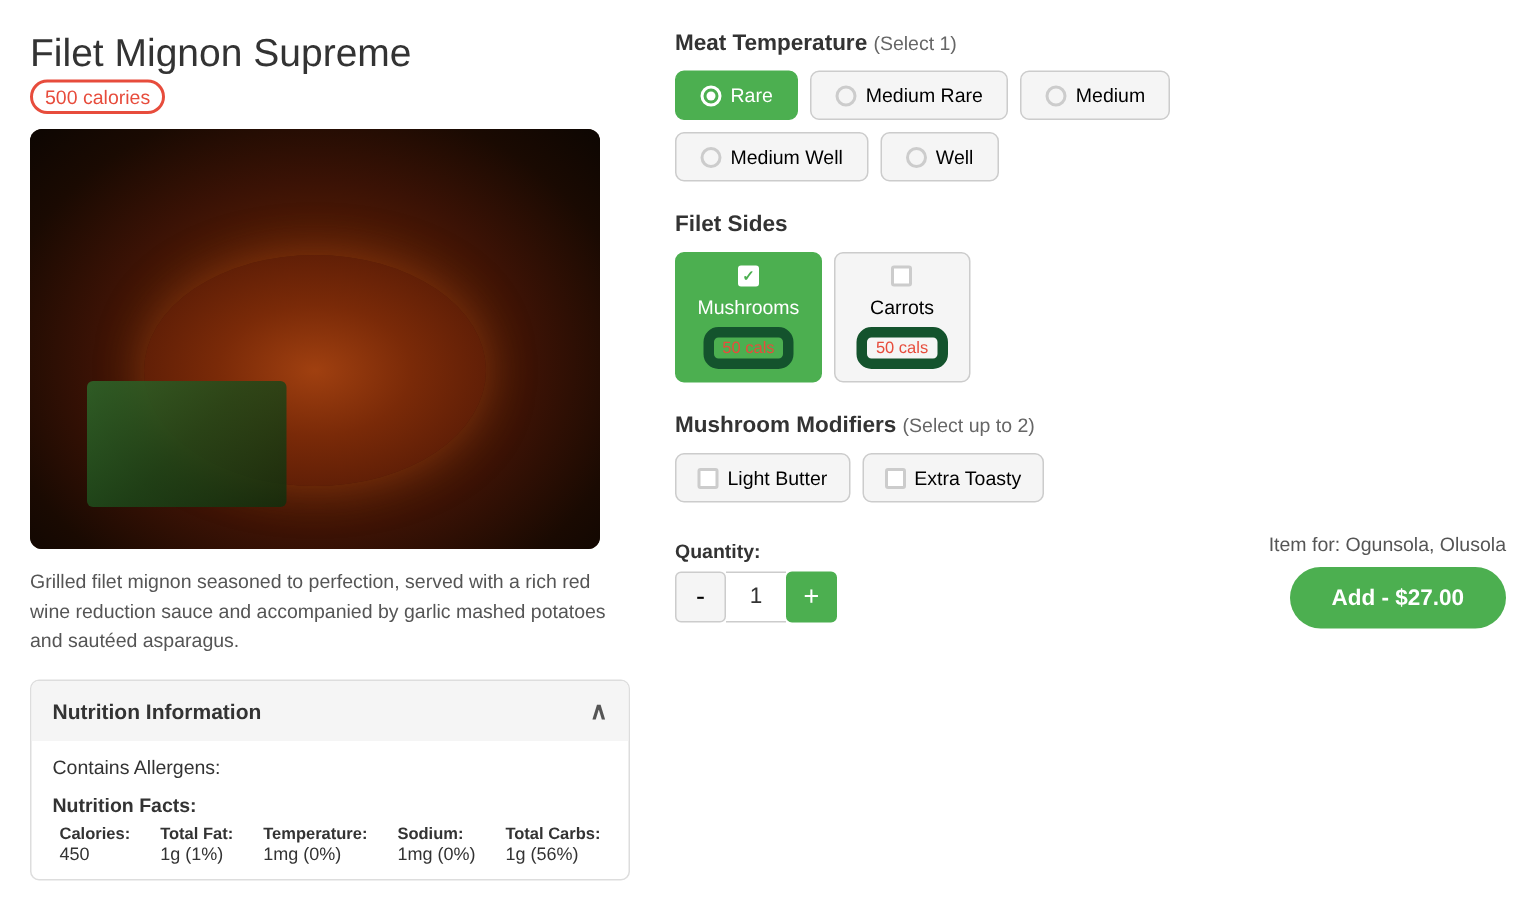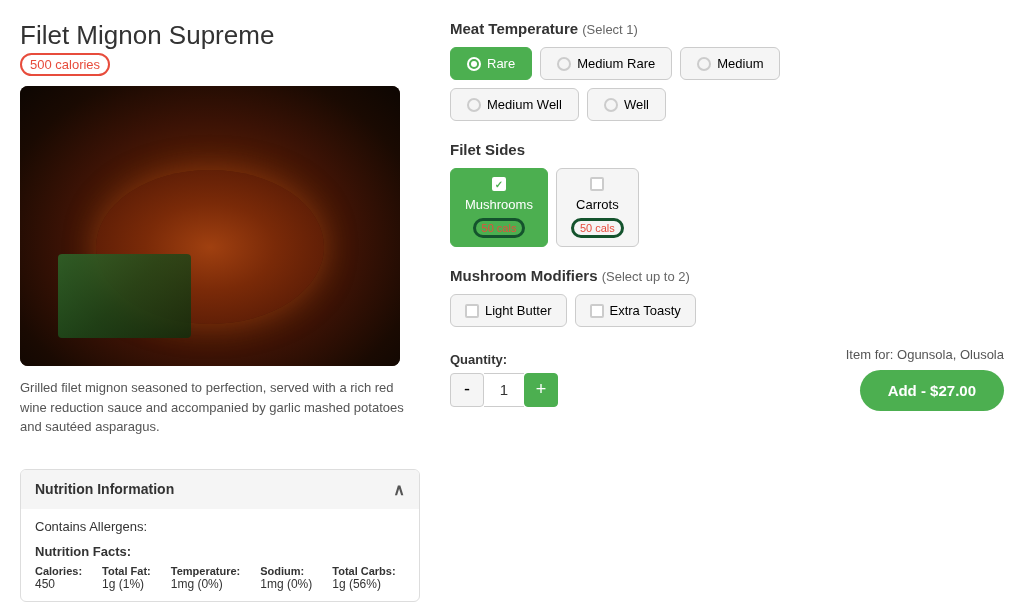--- a/index.html
+++ b/index.html
@@ -48,42 +48,42 @@
       content: '';
       position: absolute;
       bottom: 10%;
       left: 10%;
       width: 35%;
       height: 30%;
       background: linear-gradient(135deg, #2d6e2d, #1a4a1a, #0d2e0d);
       border-radius: 4px;
       opacity: 0.8;
     }
-    .product-description { font-size: 13px; color: #555; margin-bottom: 32px; line-height: 1.5; }
+    .product-description { font-size: 13px; color: #555; margin-bottom: 16px; line-height: 1.5; }
 
     .nutrition-section {
       border: 1px solid #ddd;
       border-radius: 6px;
       overflow: hidden;
     }
     .nutrition-header {
       display: flex;
       justify-content: space-between;
       align-items: center;
       background: #f5f5f5;
       padding: 10px 14px;
       font-weight: bold;
       font-size: 14px;
       cursor: pointer;
     }
     .nutrition-header .chevron { font-size: 16px; color: #555; }
     .nutrition-body { padding: 10px 14px; }
     .nutrition-body .allergens { margin-bottom: 10px; font-size: 13px; }
     .nutrition-body .facts-label { font-weight: bold; margin-bottom: 6px; font-size: 13px; }
-    .nutrition-facts-row { display: flex; gap: 20px; font-size: 12px; }
+    .nutrition-facts-row { display: flex; gap: 20px; font-size: 12px; justify-content: center; }
     .nutrition-facts-row .fact-item { display: flex; flex-direction: column; }
     .fact-label { font-weight: bold; font-size: 11px; }
     .fact-value { font-size: 12px; }
 
     
     .section-title { font-size: 15px; font-weight: bold; margin-bottom: 10px; }
     .section-subtitle { font-weight: normal; font-size: 13px; color: #666; }
     .options-group { margin-bottom: 20px; }
 
     .option-buttons { display: flex; flex-wrap: wrap; gap: 8px; margin-bottom: 8px; }
@@ -133,21 +133,21 @@
       align-items: center;
       gap: 6px;
       flex-direction: column;
     }
     .side-btn.selected-side {
       background: #4caf50;
       border-color: #4caf50;
       color: #fff;
     }
     .cals-badge {
-      border: 3px solid #14532d;
+      border: 7px solid #14532d;
       border-radius: 10px;
       padding: 1px 6px;
       font-size: 11px;
       color: #e74c3c;
     }
     .checkbox-box {
       width: 14px; height: 14px;
       border: 2px solid #ccc;
       border-radius: 2px;
       display: inline-flex; align-items: center; justify-content: center;

